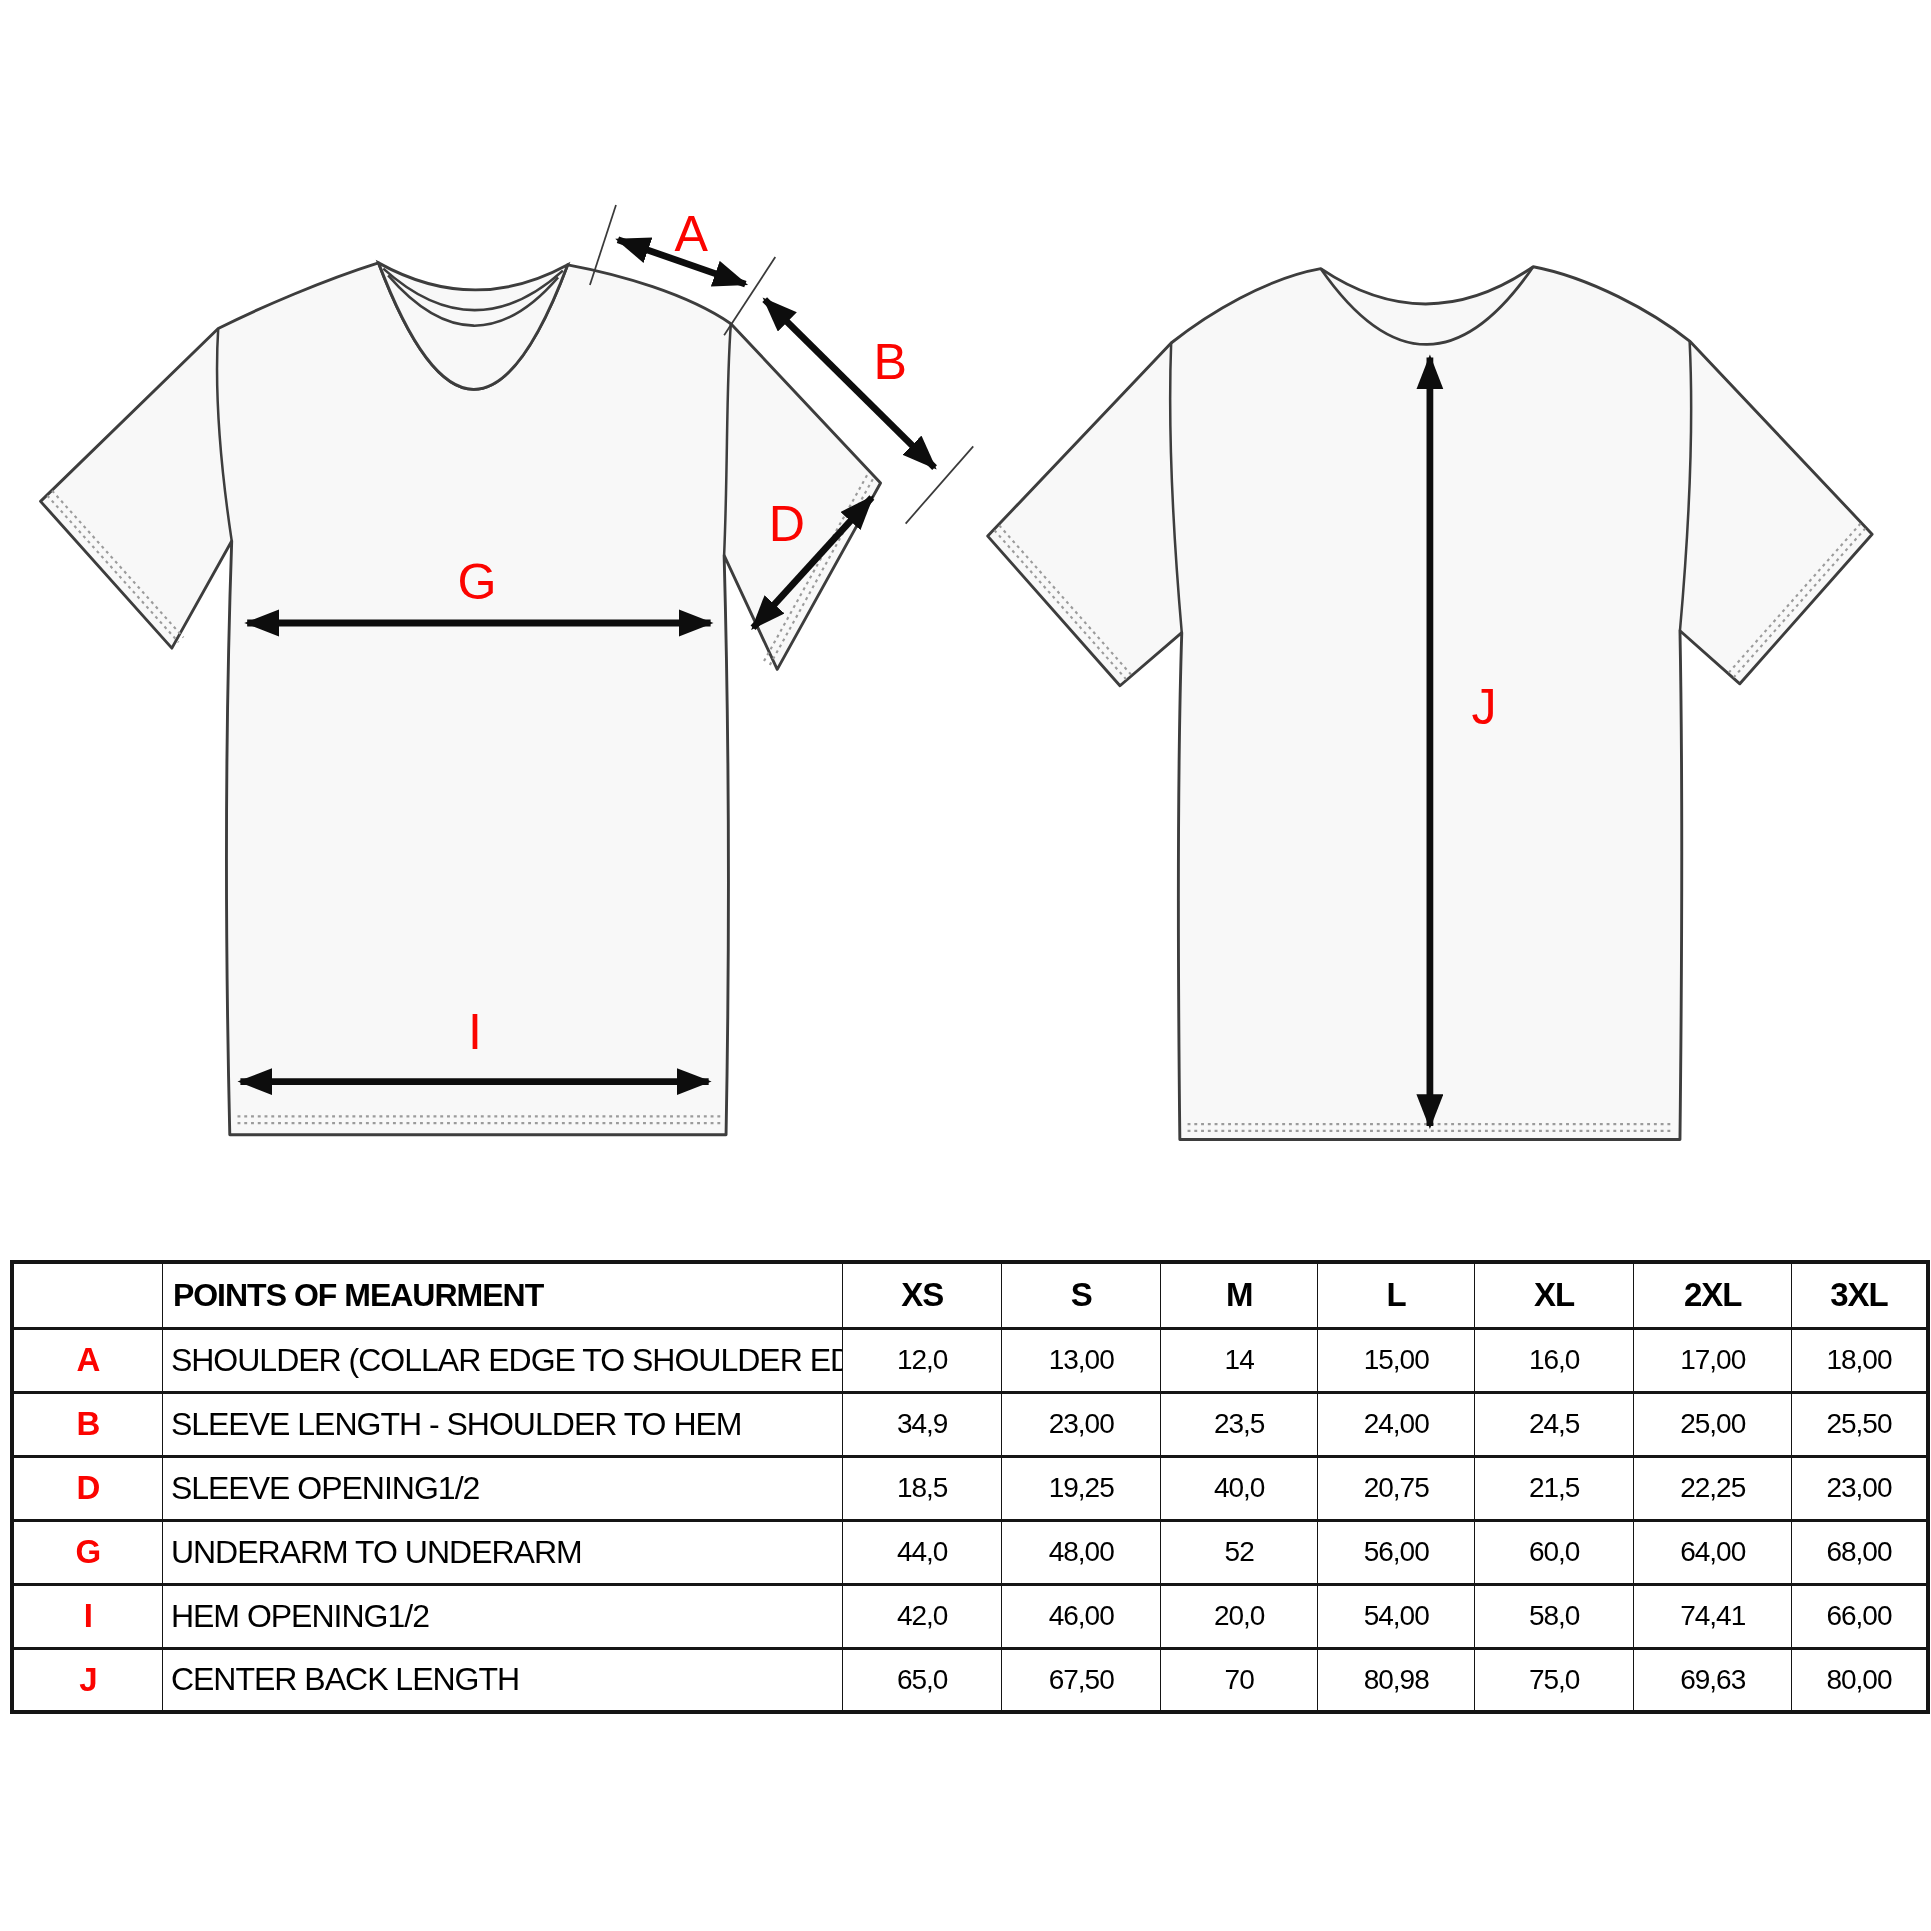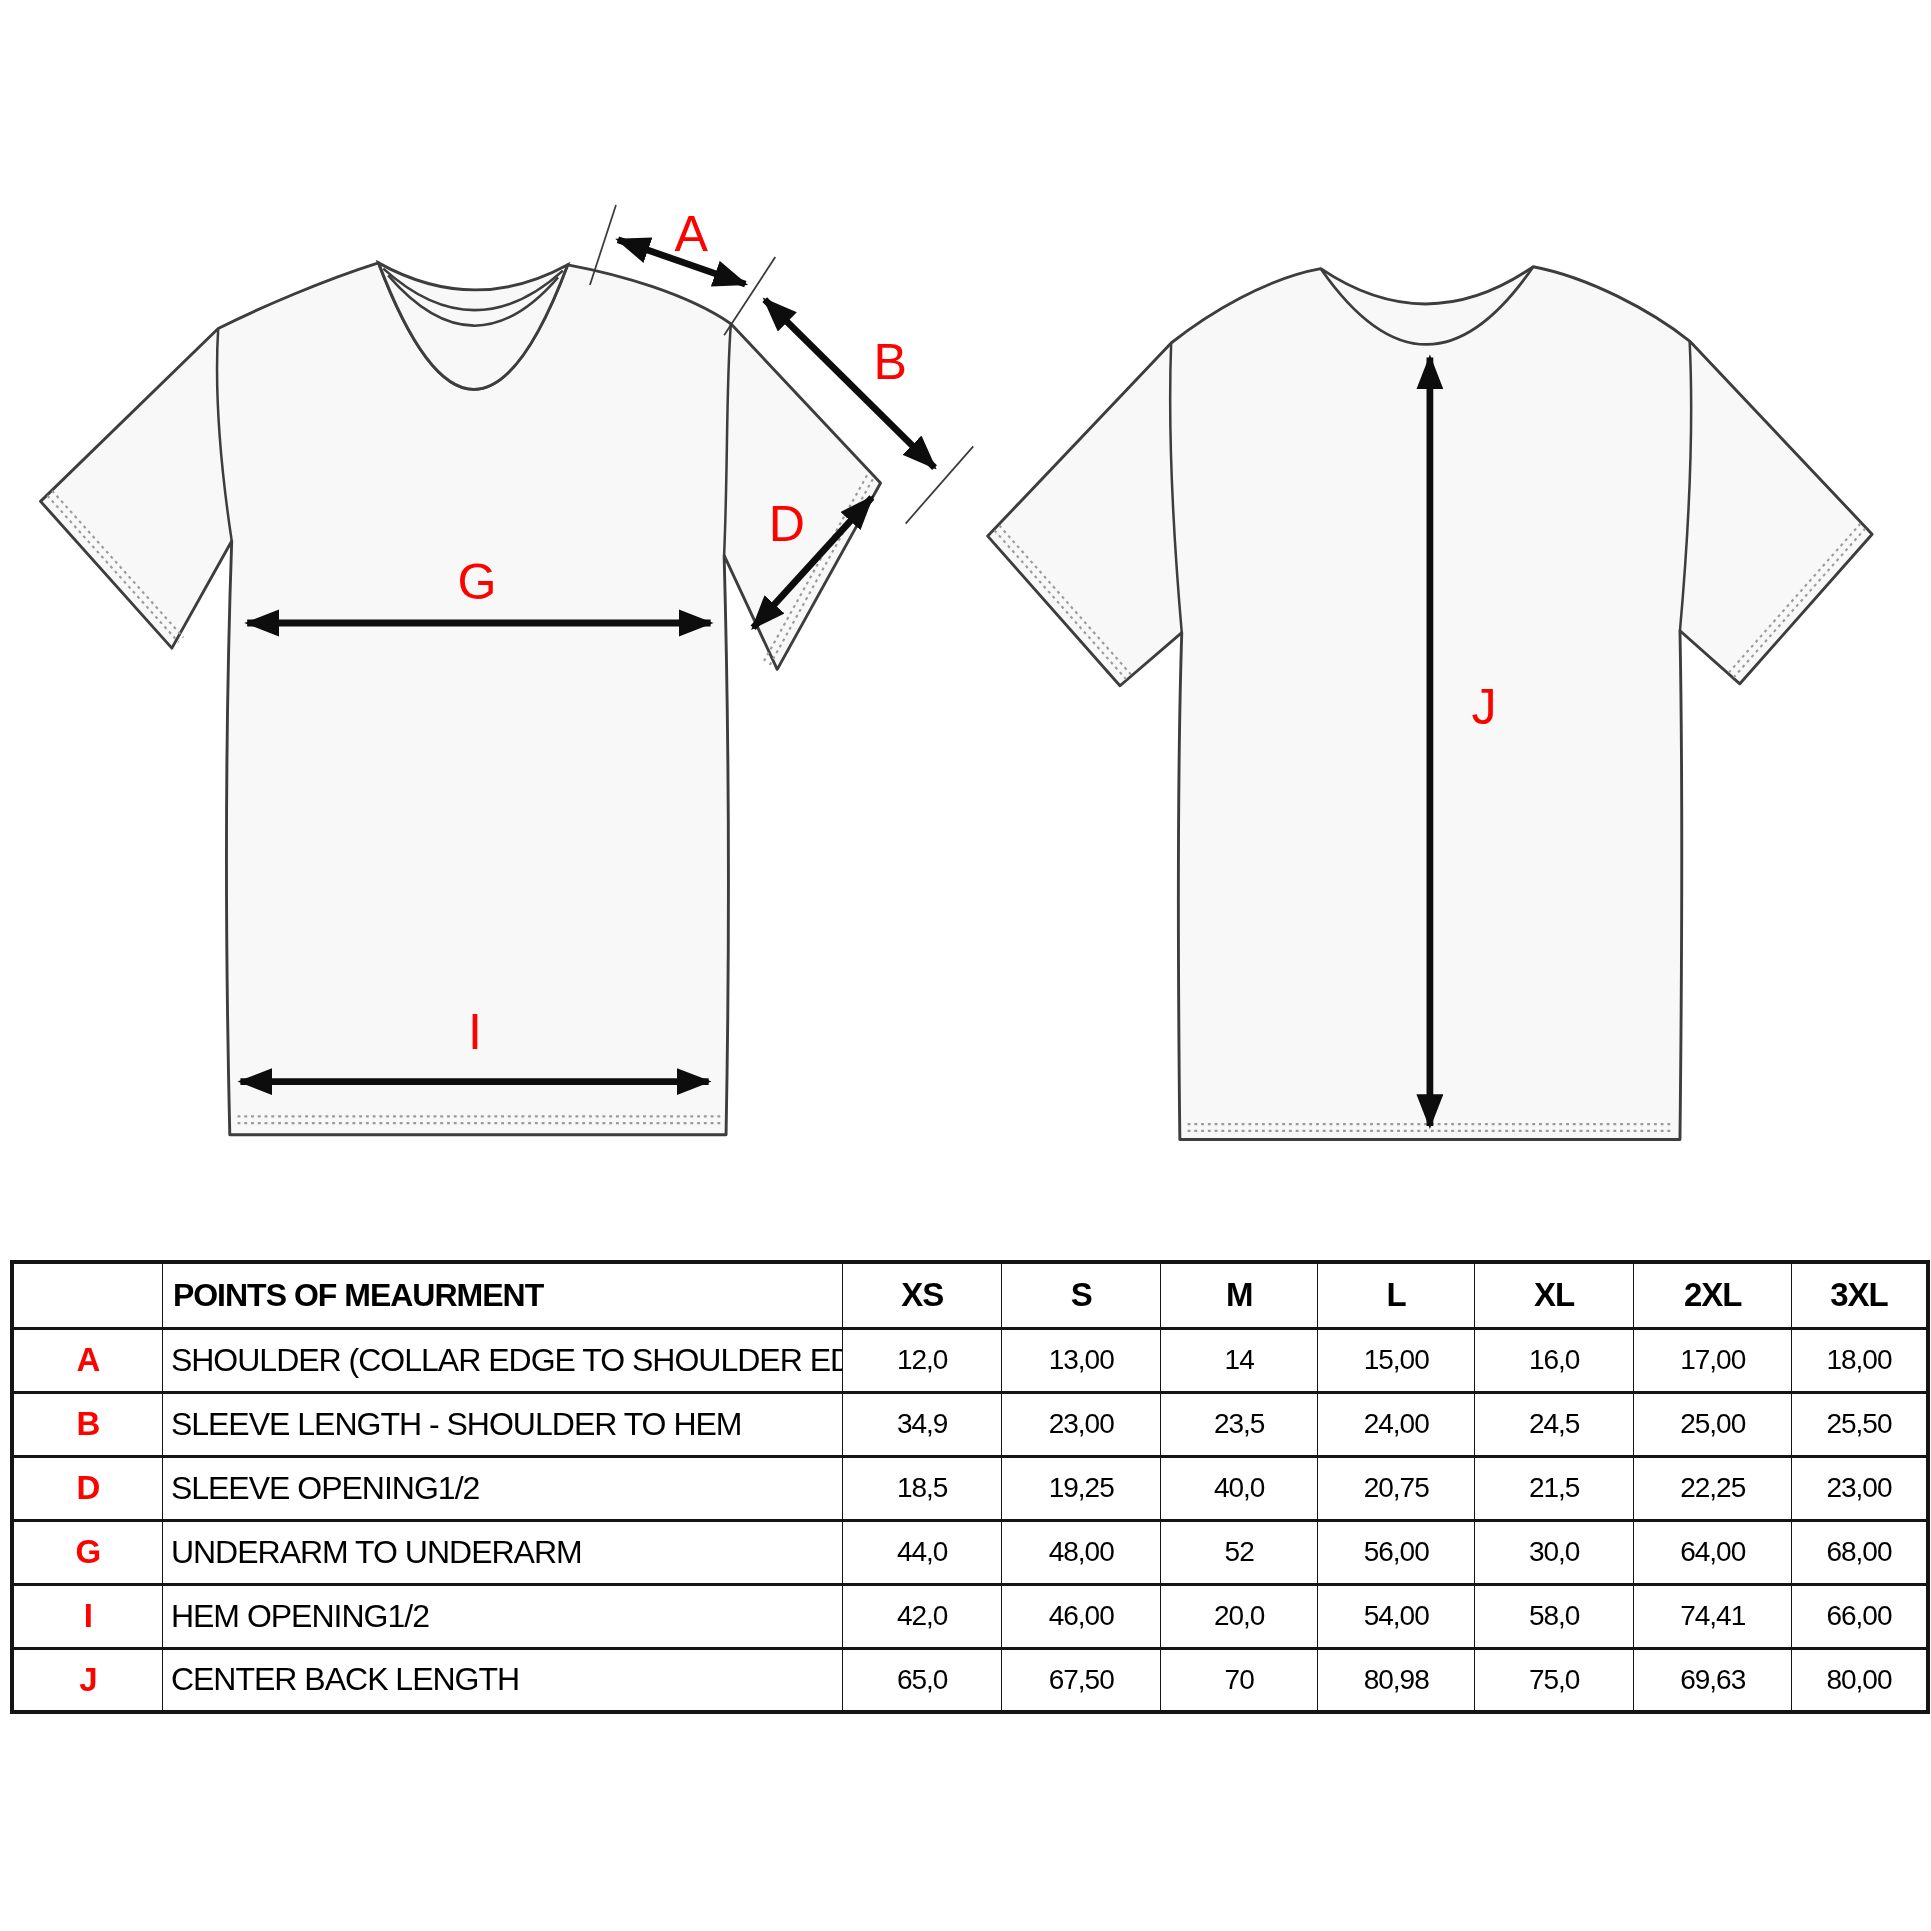--- a/index.html
+++ b/index.html
@@ -189,21 +189,21 @@
         <td class="val">22,25</td>
         <td class="val">23,00</td>
       </tr>
       <tr>
         <td class="letter">G</td>
         <td class="desc">UNDERARM TO UNDERARM</td>
         <td class="val">44,0</td>
         <td class="val">48,00</td>
         <td class="val">52</td>
         <td class="val">56,00</td>
-        <td class="val">30,0</td>
+        <td class="val">60,0</td>
         <td class="val">64,00</td>
         <td class="val">68,00</td>
       </tr>
       <tr>
         <td class="letter">I</td>
         <td class="desc">HEM OPENING1/2</td>
         <td class="val">42,0</td>
         <td class="val">46,00</td>
         <td class="val">20,0</td>
         <td class="val">54,00</td>

